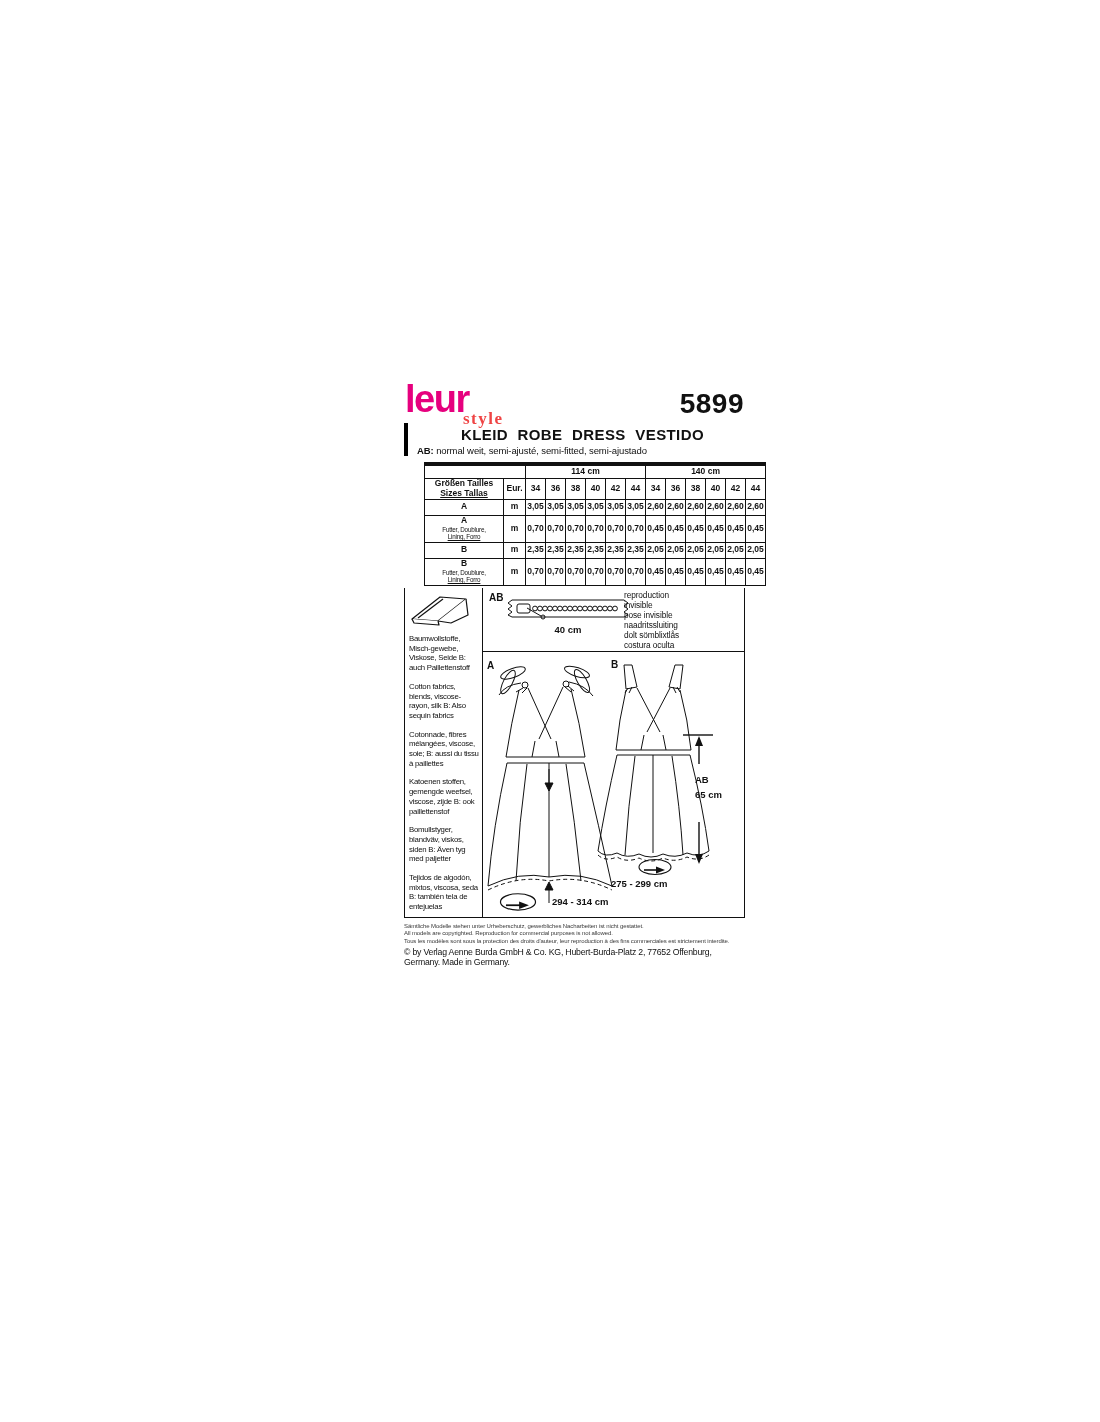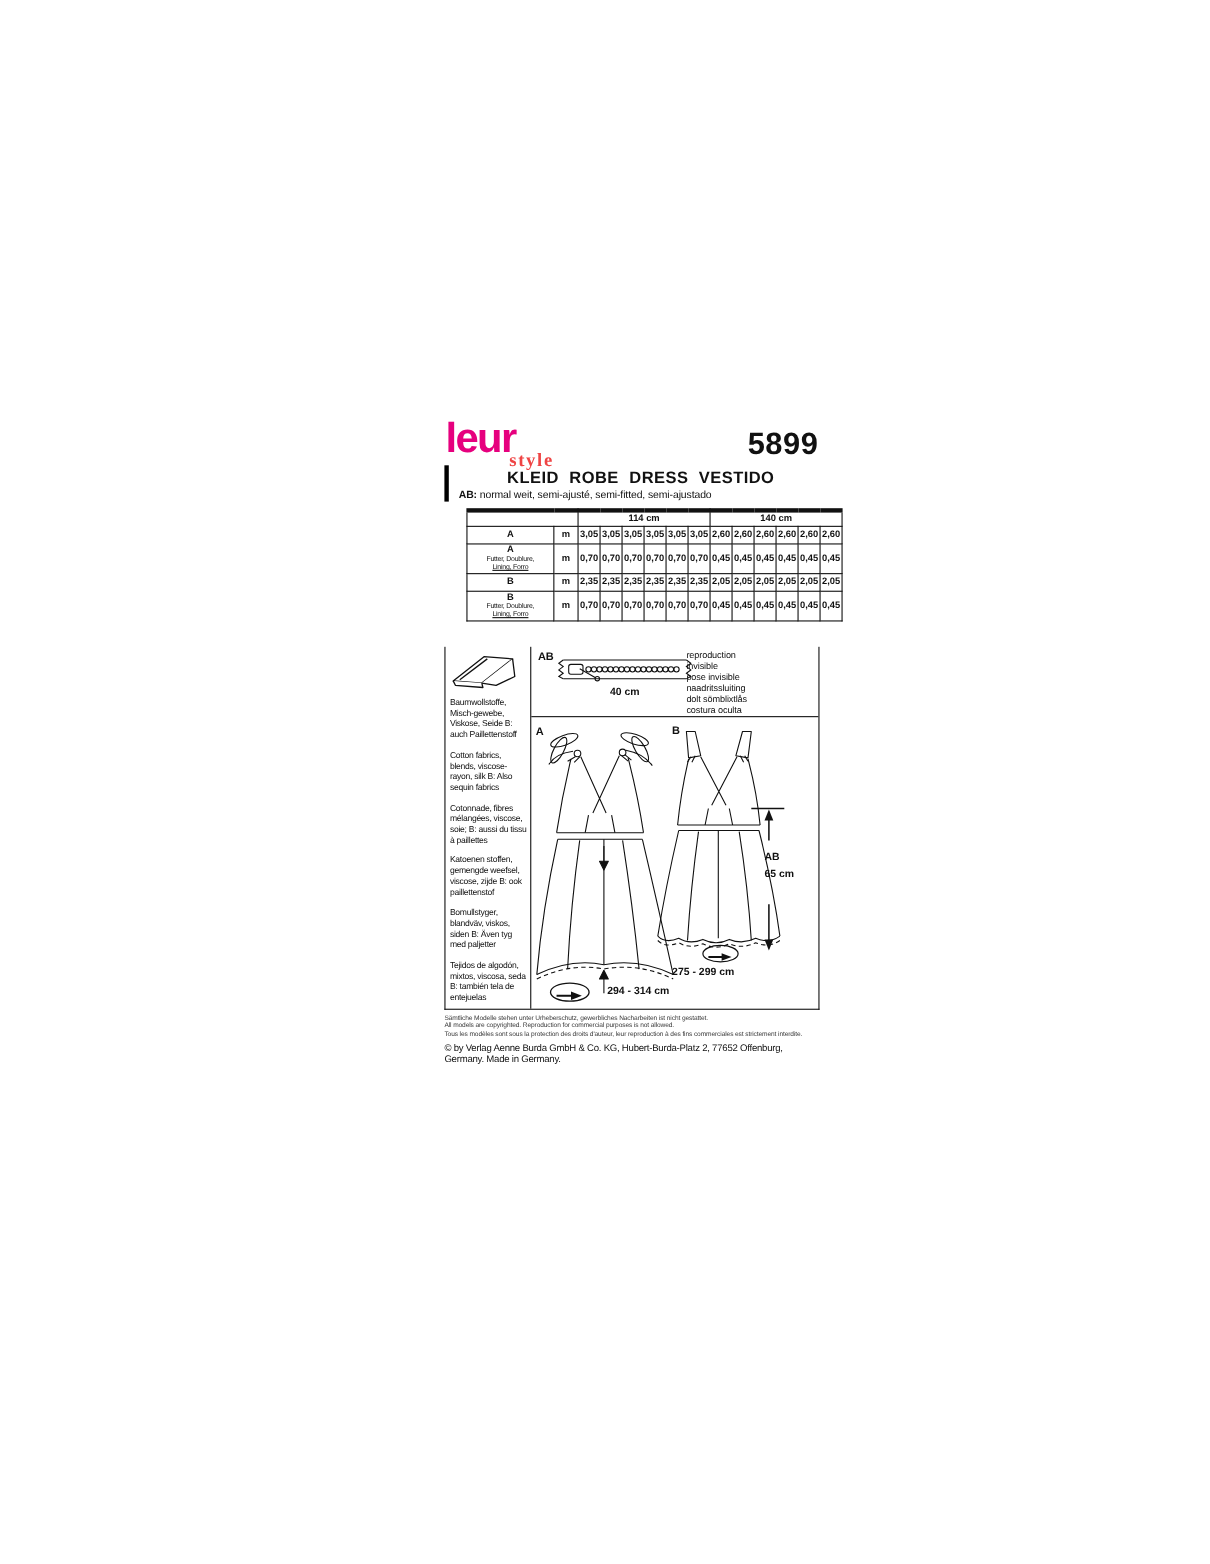--- a/index.html
+++ b/index.html
@@ -67,20 +67,39 @@
     <colgroup>
       <col style="width:79px">
         <col style="width:22px">
       <col span="12" style="width:20px">
     </colgroup>
     <tbody>
         <tr>
       <td colspan="2" class="lbl"></td>
       <td colspan="6" class="grp">114 cm</td>
       <td colspan="6" class="grp">140 cm</td>
+    </tr>
+    <tr class="hrow">
+      <td class="lbl">
+        <span>Größen Tailles</span>
+        <span class="u2" style="display:block">Sizes Tallas</span>
+      </td>
+      <td>Eur.</td>
+      <td>34</td>
+      <td>36</td>
+      <td>38</td>
+      <td>40</td>
+      <td>42</td>
+      <td>44</td>
+      <td>34</td>
+      <td>36</td>
+      <td>38</td>
+      <td>40</td>
+      <td>42</td>
+      <td>44</td>
     </tr>
     <tr class="vrow">
       <td class="lbl">A</td>
       <td>m</td>
       <td>3,05</td>
       <td>3,05</td>
       <td>3,05</td>
       <td>3,05</td>
       <td>3,05</td>
       <td>3,05</td>

